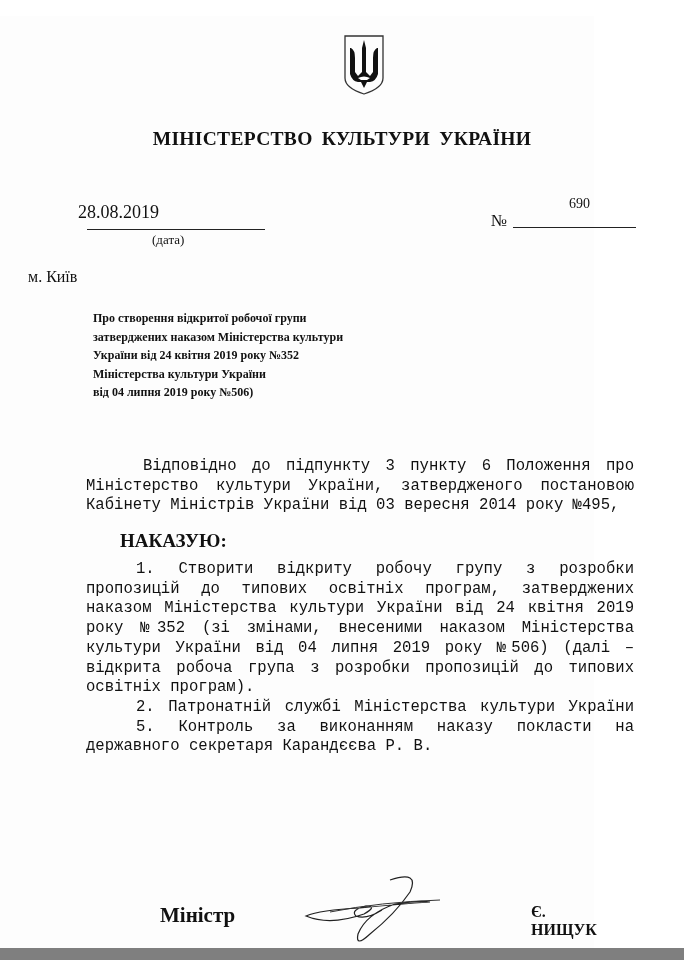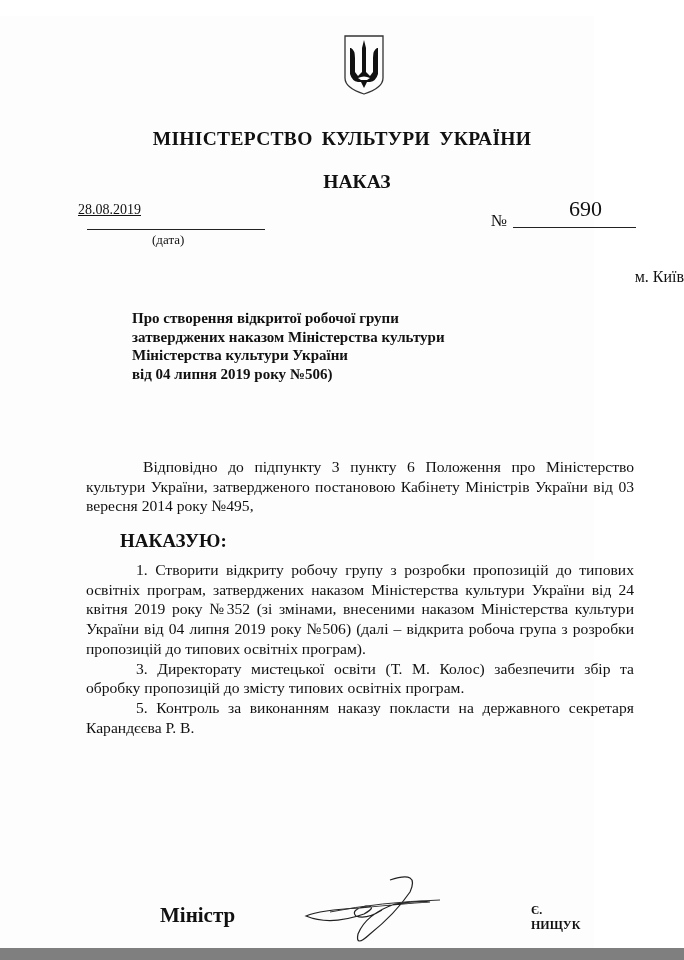--- a/index.html
+++ b/index.html
@@ -10,88 +10,88 @@
   .page { position: absolute; left: 0; top: 16px; width: 594px; height: 948px; background: #fdfdfd; }
   .bottom-bar { position: absolute; left: 0; top: 948px; width: 684px; height: 12px; background: #7f7f7f; }
 
   .emblem { position: absolute; left: 343px; top: 18px; width: 42px; height: 62px; }
 
   .ministry { position: absolute; left: 0; width: 684px; top: 112px; text-align: center;
     font-weight: bold; font-size: 19.5px; letter-spacing: 0.3px; word-spacing: 4px; }
   .order-title { position: absolute; left: 0; width: 684px; top: 155px; text-align: center;
     font-weight: bold; font-size: 19.5px; padding-left: 30px; box-sizing: border-box; }
 
-  .date-value { position: absolute; left: 78px; top: 186px; font-size: 14px; text-decoration: underline; }
+  .date-value { position: absolute; left: 78px; top: 186px; font-size: 18px; }
   .date-line { position: absolute; left: 87px; top: 213px; width: 178px; border-top: 1px solid #222; }
   .date-caption { position: absolute; left: 152px; top: 216px; font-size: 13px; }
 
   .num-sign { position: absolute; left: 491px; top: 195px; font-size: 17px; }
-  .num-value { position: absolute; left: 569px; top: 180px; font-size: 22px; }
+  .num-value { position: absolute; left: 569px; top: 180px; font-size: 14px; }
   .num-line { position: absolute; left: 513px; top: 211px; width: 123px; border-top: 1px solid #222; }
 
-  .city { position: absolute; left: 0; width: 684px; top: 252px; text-align: right; font-size: 16px; padding-left: 12px; box-sizing: border-box; }
+  .city { position: absolute; left: 0; width: 684px; top: 252px; text-align: left; font-size: 16px; padding-left: 28px; box-sizing: border-box; }
 
-  .subject { position: absolute; left: 93px; top: 293px; font-weight: bold; font-size: 15px; line-height: 18.6px; margin-left: 39px; }
+  .subject { position: absolute; left: 93px; top: 293px; font-weight: bold; font-size: 12px; line-height: 18.6px; }
   .subject div { white-space: nowrap; }
 
   .body-text { position: absolute; left: 86px; width: 548px; font-size: 15.6px; line-height: 19.7px; text-align: justify; }
-  .body-text p { margin: 0; text-indent: 58px; text-align: justify; }
+  .body-text p { margin: 0; text-indent: 58px; text-align: justify; font-family: Liberation Mono, monospace; }
   .basis { top: 441px; }
   .basis p { text-indent: 57px; }
 
   .decree { position: absolute; left: 120px; top: 514px; font-weight: bold; font-size: 19px; }
 
   .items { top: 544px; }
   .items p { text-indent: 50px; }
   .items p.spread { text-align-last: justify; }
 
   .sign-role { position: absolute; left: 160px; top: 887px; font-weight: bold; font-size: 21px; }
-  .sign-name { position: absolute; left: 531px; top: 887px; font-weight: bold; font-size: 12px; }
+  .sign-name { position: absolute; left: 531px; top: 887px; font-weight: bold; font-size: 16px; }
   .signature { position: absolute; left: 300px; top: 858px; width: 180px; height: 80px; }
 </style>
 </head>
 <body>
 
 <div class="page">
 
   <svg class="emblem" viewBox="0 0 42 62">
     <path d="M2 2 H40 V44 Q40 54 21 60 Q2 54 2 44 Z" fill="none" stroke="#333" stroke-width="1.3"></path>
     <path d="M21 6 L23 14 L23 38 L27 42 L30 38 L30 24 Q30 16 34 14 L35 14 L35 40 Q33 47 27 48 L24 48 L21 54 L18 48 L15 48 Q9 47 7 40 L7 14 L8 14 Q12 16 12 24 L12 38 L15 42 L19 38 L19 14 Z" fill="#111"></path>
     <path d="M15 44 Q21 41 27 44 L24 46 L18 46 Z" fill="#fff"></path>
   </svg>
 
   <div class="ministry">МІНІСТЕРСТВО КУЛЬТУРИ УКРАЇНИ</div>
-  <div class="order-title">НАКАЗ</div>
 
   <div class="date-value">28.08.2019</div>
   <div class="date-line"></div>
   <div class="date-caption">(дата)</div>
 
   <div class="num-sign">№</div>
   <div class="num-value">690</div>
   <div class="num-line"></div>
 
   <div class="city">м. Київ</div>
 
   <div class="subject">
     <div>Про створення відкритої робочої групи</div>
     <div>затверджених наказом Міністерства культури</div>
+    <div>України від 24 квітня 2019 року №352</div>
     <div>Міністерства культури України</div>
     <div>від 04 липня 2019 року №506)</div>
   </div>
 
   <div class="body-text basis">
     <p>Відповідно до підпункту 3 пункту 6 Положення про Міністерство культури України, затвердженого постановою Кабінету Міністрів України від 03 вересня 2014 року №495,</p>
   </div>
 
   <div class="decree">НАКАЗУЮ:</div>
 
   <div class="body-text items">
     <p>1. Створити відкриту робочу групу з розробки пропозицій до типових освітніх програм, затверджених наказом Міністерства культури України від 24 квітня 2019 року №352 (зі змінами, внесеними наказом Міністерства культури України від 04 липня 2019 року №506) (далі – відкрита робоча група з розробки пропозицій до типових освітніх програм).</p>
-    <p>3. Директорату мистецької освіти (Т. М. Колос) забезпечити збір та обробку пропозицій до змісту типових освітніх програм.</p>
+    <p class="spread">2. Патронатній службі Міністерства культури України</p>
     <p>5. Контроль за виконанням наказу покласти на державного секретаря Карандєєва Р. В.</p>
   </div>
 
   <div class="sign-role">Міністр</div>
   <svg class="signature" viewBox="0 0 180 80">
     <path d="M90 6 Q120 -4 110 18 Q95 40 70 60 Q55 74 58 60 Q66 40 95 30 Q120 26 130 28 Q100 30 60 34 Q20 36 6 42 Q30 52 64 40 Q78 32 66 32 Q50 36 56 42 Q66 46 82 36" fill="none" stroke="#222" stroke-width="1.2"></path>
     <path d="M30 38 Q80 28 140 26" fill="none" stroke="#333" stroke-width="1"></path>
   </svg>
   <div class="sign-name">Є. НИЩУК</div>
 </div>

